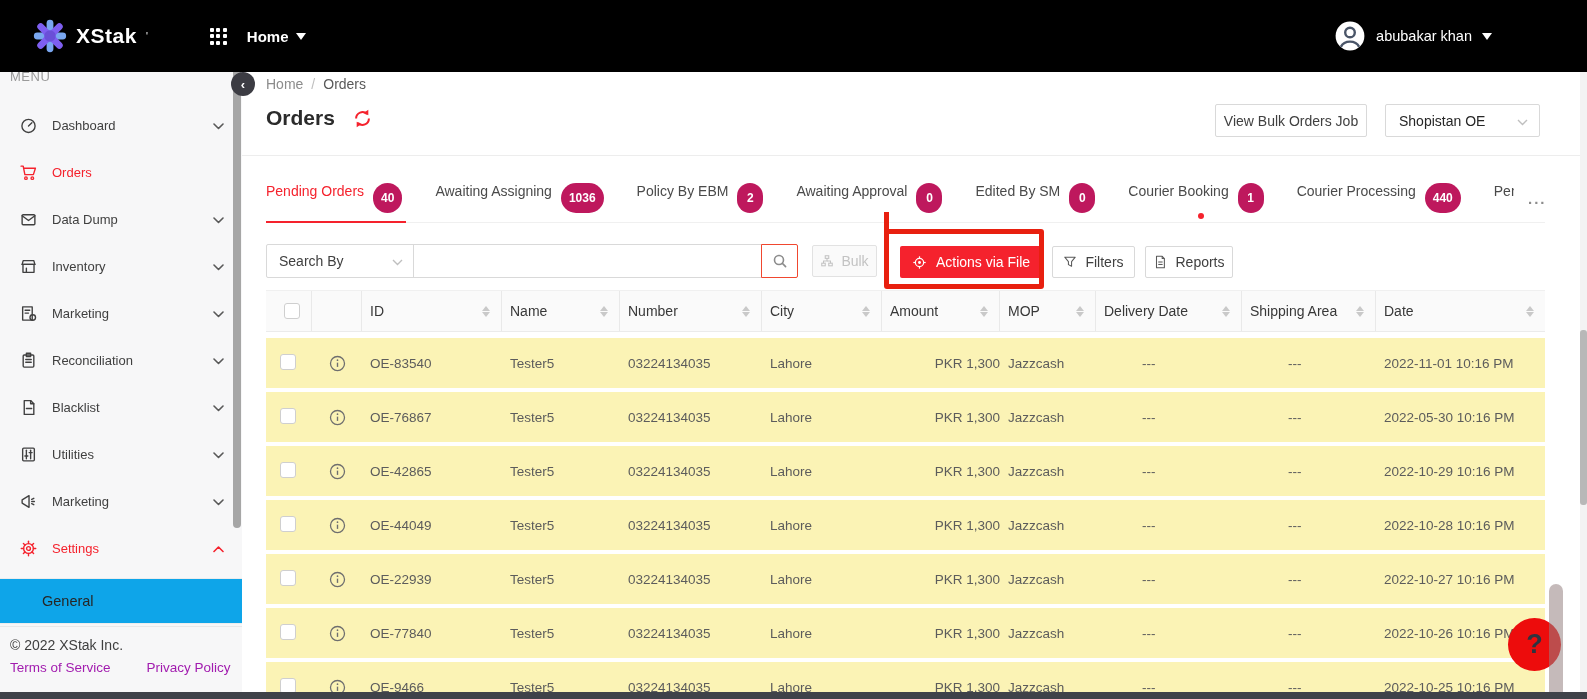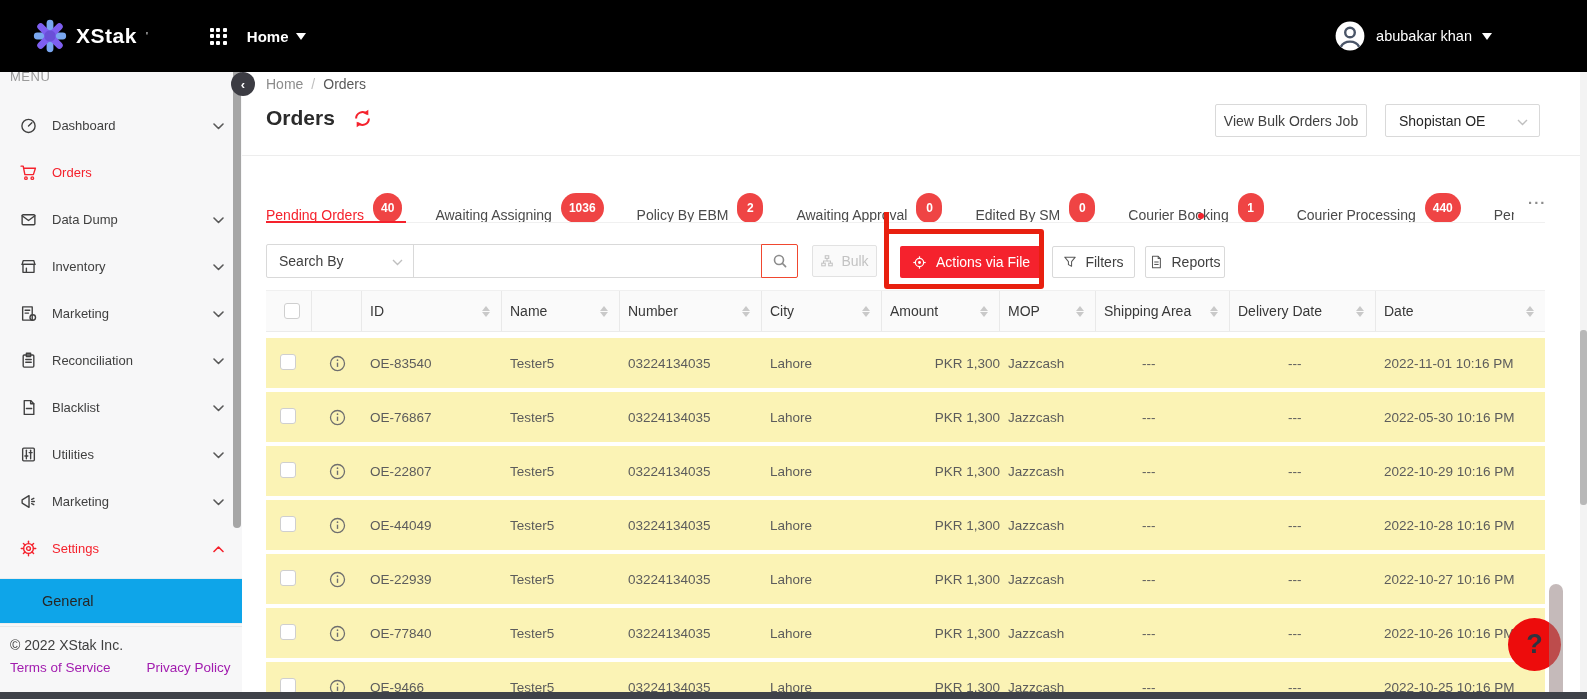--- a/index.html
+++ b/index.html
@@ -47,41 +47,41 @@
   .refresh-btn{width:19px;height:19px;cursor:pointer;}
   .btn{box-sizing:border-box;border:1px solid #d9d9d9;background:#fff;border-radius:2px;font-size:14px;color:#404040;display:flex;align-items:center;justify-content:center;cursor:pointer;}
   .view-bulk{position:absolute;left:1215px;top:104px;width:152px;height:33px;}
   .store-select{position:absolute;left:1385px;top:104px;width:155px;height:33px;justify-content:flex-start;padding-left:13px;color:#262626;}
   .store-select .sel-caret{margin-left:auto;margin-right:11px;}
   .sel-caret svg{width:11px;height:7px;stroke:#bfbfbf;fill:none;stroke-width:1.4;}
   .hdr-divider{position:absolute;left:242px;top:155px;width:1345px;height:1px;background:#ededed;}
   
   .tabs-border{position:absolute;left:266px;top:222px;width:1279px;height:1px;background:#f0f0f0;}
   .tabs{position:absolute;left:266px;top:183px;width:1248px;height:40px;overflow:hidden;display:flex;gap:33px;}
-  .tab{position:relative;display:flex;align-items:flex-end;gap:9px;white-space:nowrap;font-size:14px;color:#4a4a4a;cursor:pointer;}
+  .tab{position:relative;display:flex;align-items:flex-start;gap:9px;white-space:nowrap;font-size:14px;color:#4a4a4a;cursor:pointer;}
   .tab.active{color:#f5222d;}
-  .badge{background:#ef4444;color:#fff;font-size:12px;font-weight:bold;border-radius:100px;padding:8px 8px;min-width:10px;text-align:center;line-height:14px;}
+  .badge{background:#be185d;color:#fff;font-size:12px;font-weight:bold;border-radius:100px;padding:8px 8px;min-width:10px;text-align:center;line-height:14px;}
   .ink-bar{position:absolute;left:266px;top:221px;width:140px;height:2px;background:#f5222d;}
   .notif-dot{position:absolute;top:30px;left:70px;width:6px;height:6px;border-radius:50%;background:#f5222d;}
   .tabs-more{position:absolute;left:1528px;top:190px;color:#8c8c8c;font-size:15px;font-weight:bold;letter-spacing:2px;cursor:pointer;}
   
   .toolbar{position:absolute;left:266px;top:244px;width:1279px;height:34px;}
   .search-by{position:absolute;left:0;top:0;width:148px;height:34px;box-sizing:border-box;border:1px solid #d9d9d9;border-radius:2px 0 0 2px;background:#fff;display:flex;align-items:center;padding-left:12px;font-size:14px;color:#404040;cursor:pointer;}
   .search-by .sel-caret{margin-left:auto;margin-right:10px;}
   .search-input{position:absolute;left:147px;top:0;width:349px;height:34px;box-sizing:border-box;border:1px solid #d9d9d9;background:#fff;padding:0 10px;font-size:14px;color:#333;outline:none;font-family:"Liberation Sans",sans-serif;}
   .search-btn{position:absolute;left:495px;top:0;width:37px;height:34px;box-sizing:border-box;border:1px solid #f0472f;border-radius:0 2px 2px 0;background:#fff;display:flex;align-items:center;justify-content:center;cursor:pointer;}
   .search-btn svg{width:16px;height:16px;stroke:#8c8c8c;fill:none;stroke-width:1.6;stroke-linecap:round;}
   .bulk-btn{position:absolute;left:546px;top:1px;width:65px;height:32px;border:1px solid #e2e2e2;background:#fafafa;color:#c3c3c3;gap:7px;cursor:not-allowed;}
   .bulk-btn svg{width:14px;height:14px;stroke:#c3c3c3;fill:none;stroke-width:1.2;}
   .actions-btn{position:absolute;left:634px;top:2px;width:142px;height:32px;background:#f5222d;border:none;border-radius:2px;color:#fff;font-size:14px;display:flex;align-items:center;justify-content:center;gap:9px;cursor:pointer;}
   .actions-btn svg{width:15px;height:15px;stroke:#fff;fill:none;stroke-width:1.3;}
   .annotation-rect{position:absolute;left:618px;top:-15px;width:160px;height:60px;border:5px solid #e8200f;border-radius:3px;box-sizing:border-box;pointer-events:none;z-index:20;}
   .annotation-stub{position:absolute;left:618px;top:-32px;width:5px;height:20px;background:#e8200f;pointer-events:none;z-index:20;}
   .filters-btn{position:absolute;left:786px;top:2px;width:83px;height:32px;gap:8px;}
-  .reports-btn{position:absolute;left:879px;top:2px;width:80px;height:32px;gap:8px;}
+  .reports-btn{position:absolute;left:879px;top:2px;width:88px;height:32px;gap:8px;}
   .filters-btn svg,.reports-btn svg{width:14px;height:14px;stroke:#595959;fill:none;stroke-width:1.2;stroke-linejoin:round;}
   
   .thead{position:absolute;left:266px;top:290px;width:1279px;height:42px;background:#fafafa;border-top:1px solid #f0f0f0;border-bottom:1px solid #ebebeb;display:flex;box-sizing:border-box;}
   .th{display:flex;align-items:center;font-size:14px;color:#383838;font-weight:500;border-right:1px solid #e9e9e9;box-sizing:border-box;padding-left:8px;cursor:pointer;}
   .th:last-child{border-right:none;}
   .sorter{margin-left:auto;margin-right:11px;display:flex;flex-direction:column;gap:1px;}
   .sorter i{width:0;height:0;border-left:4px solid transparent;border-right:4px solid transparent;display:block;}
   .sorter .up{border-bottom:5px solid #c9c9c9;}
   .sorter .dn{border-top:5px solid #c9c9c9;}
   .c0{width:46px;flex:0 0 46px;}.c1{width:50px;flex:0 0 50px;}.c2{width:140px;flex:0 0 140px;}
@@ -449,29 +449,29 @@
         <i class="dn"></i>
       </span>
     </div>
   <div class="th c7">
       <span>MOP</span>
       <span class="sorter">
         <i class="up"></i>
         <i class="dn"></i>
       </span>
     </div>
+  <div class="th c8">
+      <span>Delivery Date</span>
+      <span class="sorter">
+        <i class="up"></i>
+        <i class="dn"></i>
+      </span>
+    </div>
   <div class="th c9">
       <span>Shipping Area</span>
-      <span class="sorter">
-        <i class="up"></i>
-        <i class="dn"></i>
-      </span>
-    </div>
-  <div class="th c8">
-      <span>Delivery Date</span>
       <span class="sorter">
         <i class="up"></i>
         <i class="dn"></i>
       </span>
     </div>
   <div class="th c10">
       <span>Date</span>
       <span class="sorter">
         <i class="up"></i>
         <i class="dn"></i>
@@ -523,21 +523,21 @@
 
   <div class="tr">
     <div class="td c0"><span class="checkbox"></span></div>
     <div class="td c1 cell-center">
         <span class="info-ico"><svg viewBox="0 0 16 16">
             <circle cx="8" cy="8" r="6.6" stroke="#6e6e6e" stroke-width="1.2" fill="none"></circle>
             <line x1="8" y1="7.2" x2="8" y2="11.2" stroke="#6e6e6e" stroke-width="1.3"></line>
             <circle cx="8" cy="4.9" r="0.8" fill="#6e6e6e"></circle>
           </svg></span>
       </div>
-    <div class="td c2">OE-22807</div>
+    <div class="td c2">OE-42865</div>
     <div class="td c3">Tester5</div>
     <div class="td c4">03224134035</div>
     <div class="td c5">Lahore</div>
     <div class="td c6">PKR 1,300</div>
     <div class="td c7">Jazzcash</div>
     <div class="td c8 dash">---</div>
     <div class="td c9 dash">---</div>
     <div class="td c10">2022-10-29 10:16 PM</div>
   </div>
 

